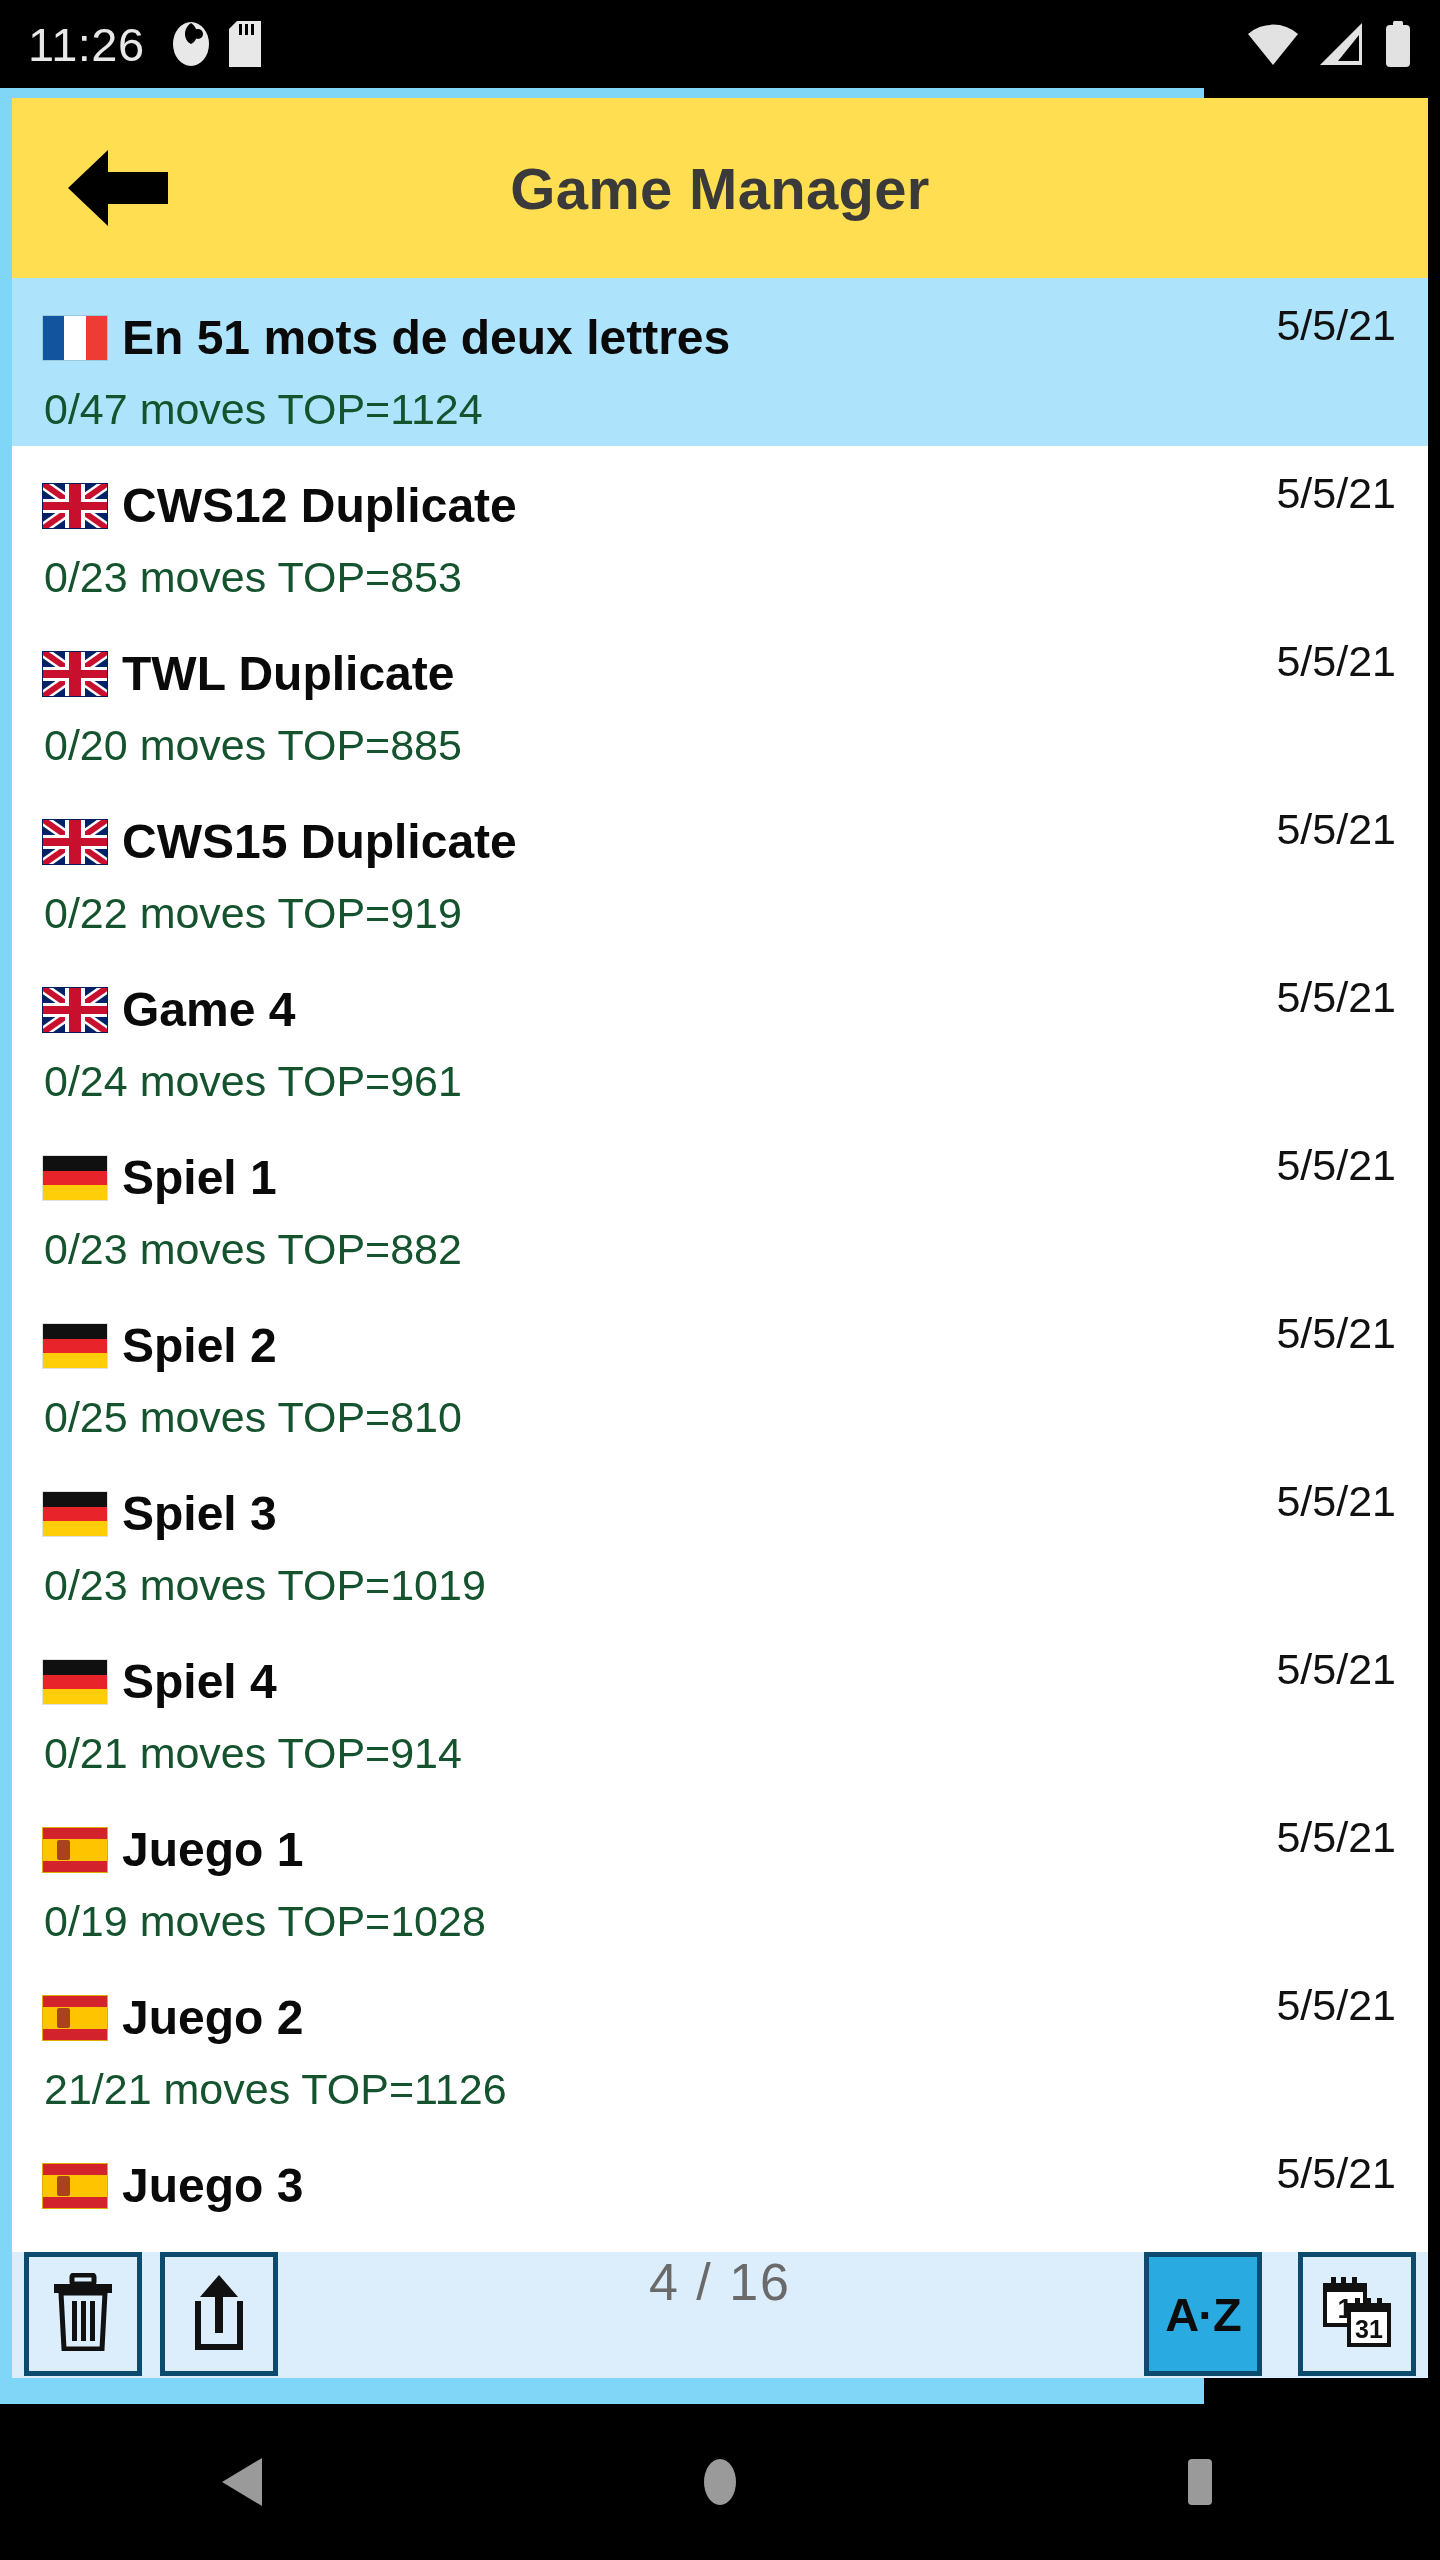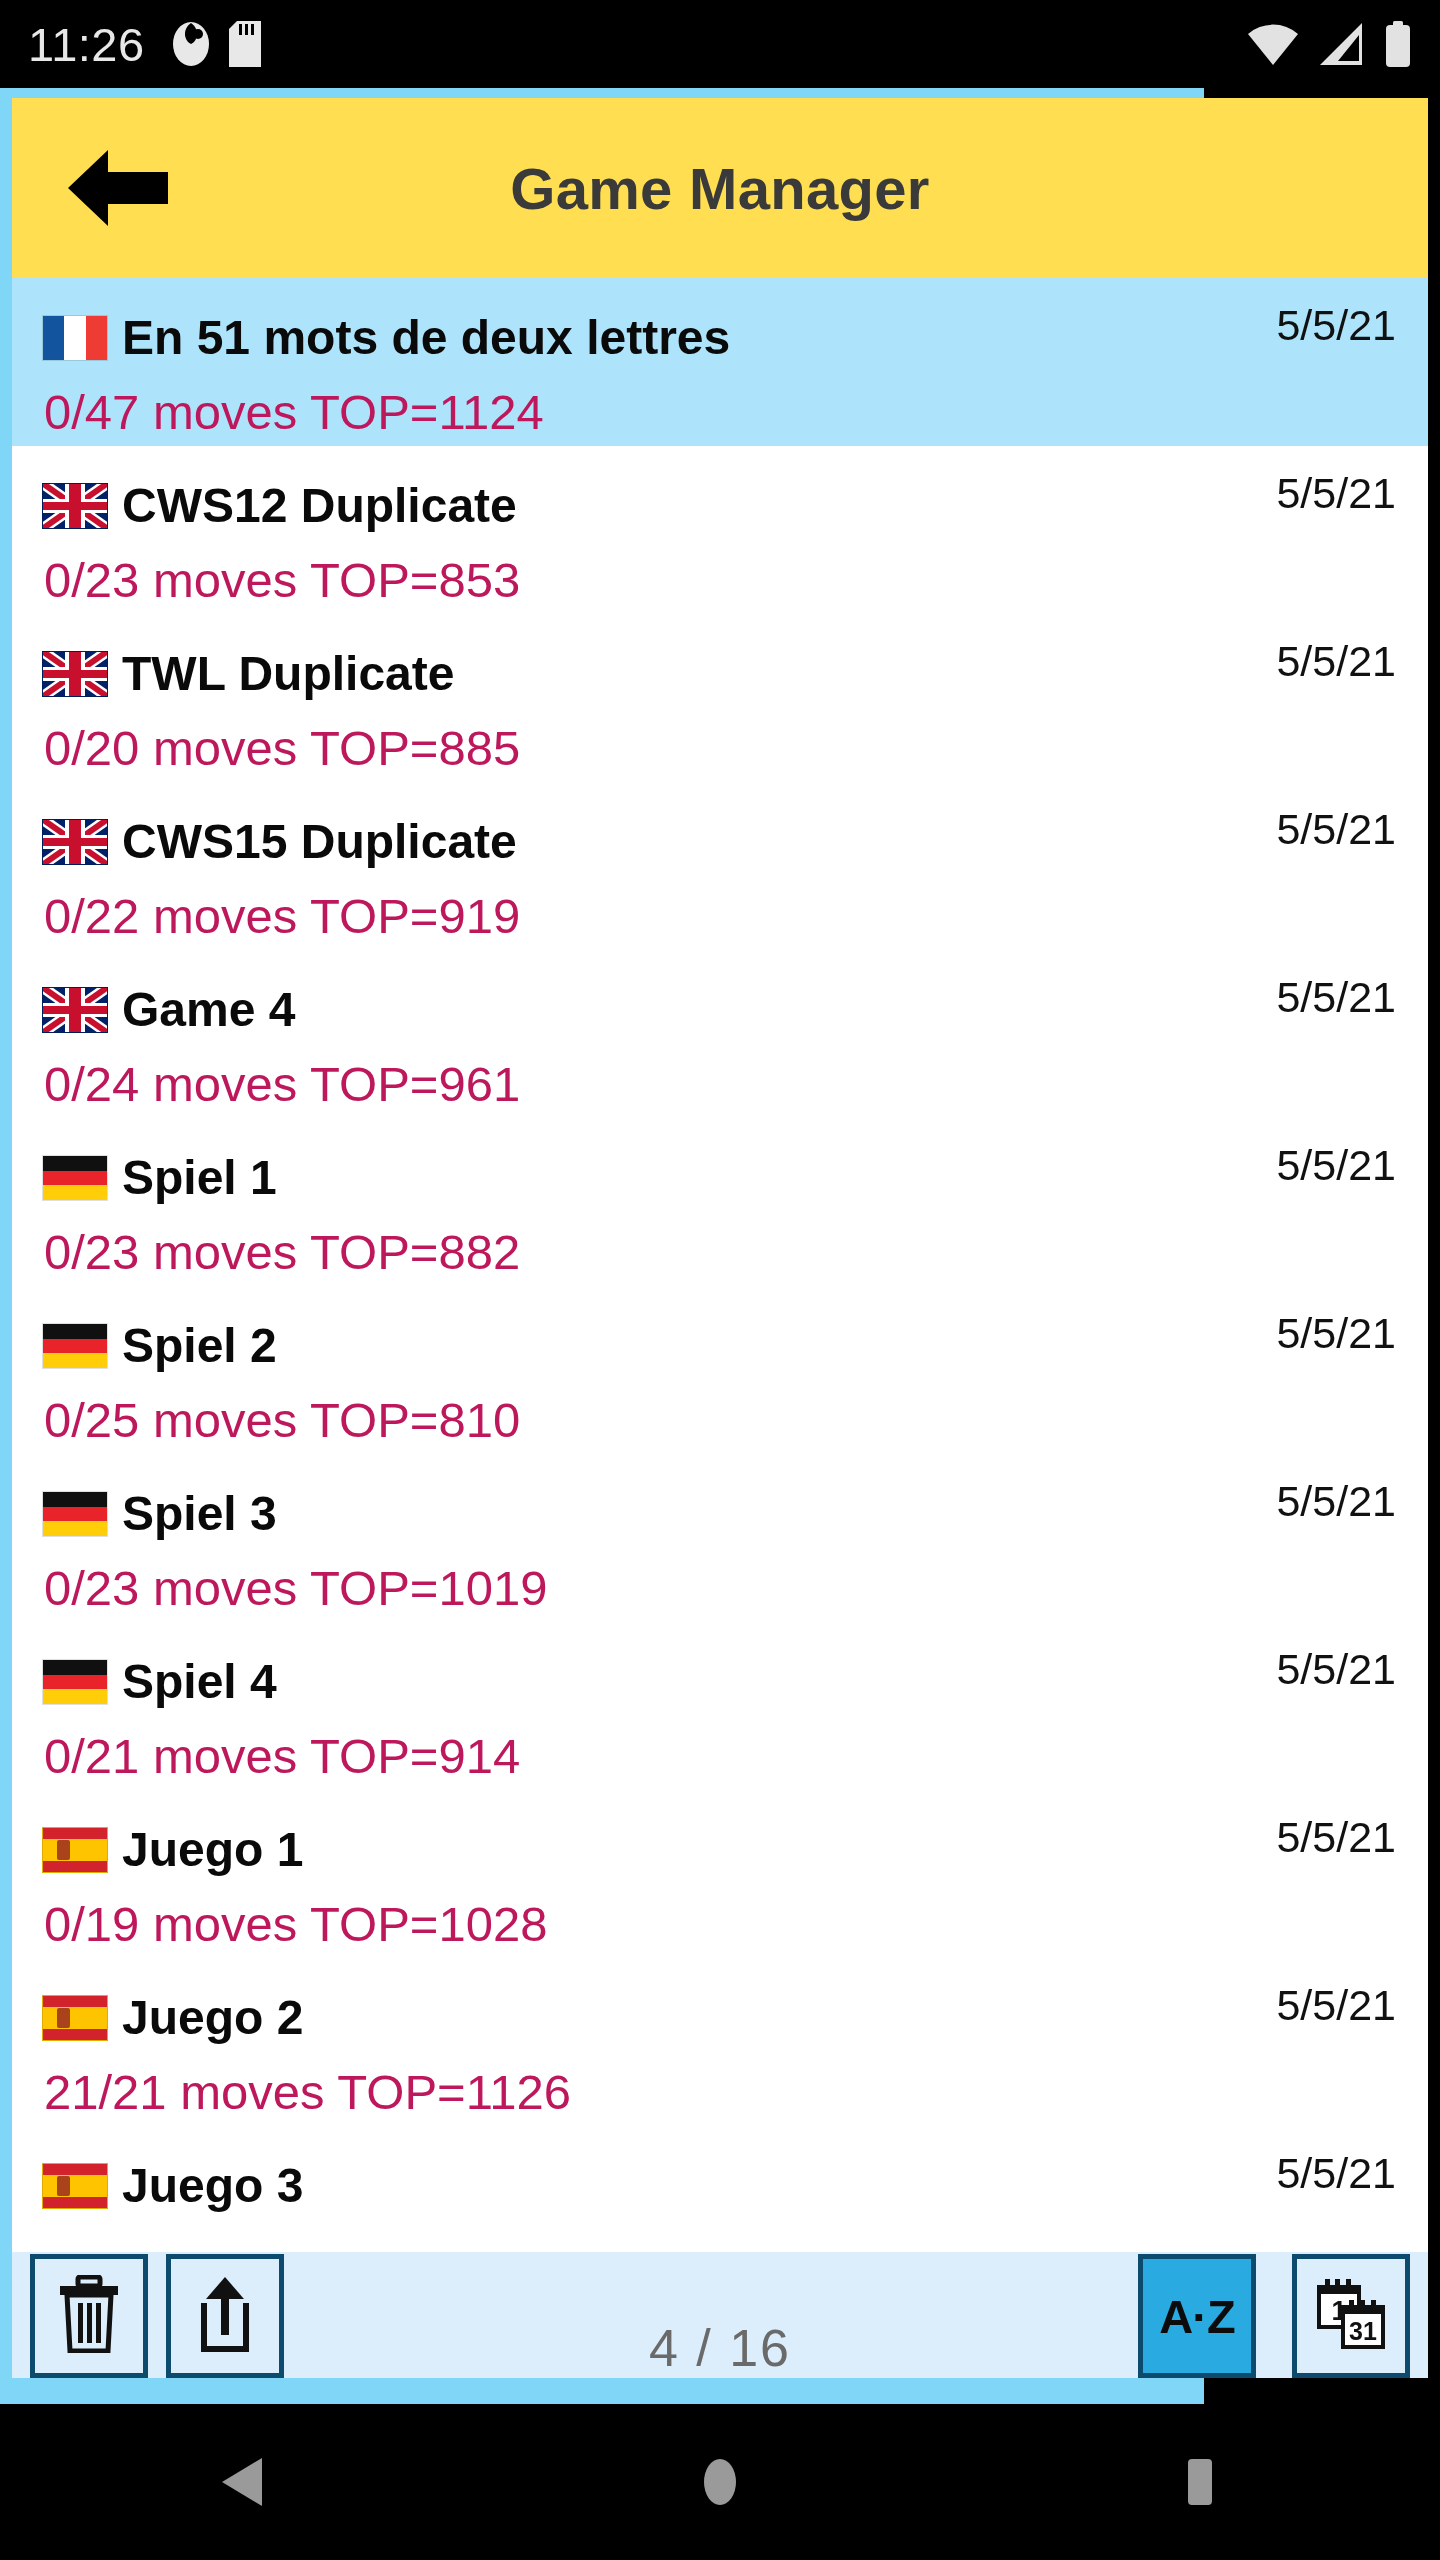--- a/index.html
+++ b/index.html
@@ -63,21 +63,21 @@
   }
   .row-title{
     font-size:48px; font-weight:bold; color:#0a0a0a;
     white-space:nowrap; line-height:1;
   }
   .row-date{
     position:absolute; right:32px; top:26px;
     font-size:43px; color:#111; line-height:1;text-align:right;
   }
   .row-sub{
-    font-size:49px; color:#be185d; margin-top:14px;
+    font-size:43px; color:#14532d; margin-top:14px;
     margin-left:2px; line-height:1;
   }
 
   
   .flag-fr{ display:flex; }
   .flag-fr i{ flex:1 1 33.33%; height:100%; display:block; }
   .flag-fr i:nth-child(1){ background:#12559E; }
   .flag-fr i:nth-child(2){ background:#fff; }
   .flag-fr i:nth-child(3){ background:#EE3B34; }
 
@@ -111,21 +111,21 @@
   .flag-gb .hw{ position:absolute; left:0; top:34%; width:100%; height:32%; background:#fff; }
   .flag-gb .vw{ position:absolute; top:0; left:34%; height:100%; width:32%; background:#fff; }
   .flag-gb .hr{ position:absolute; left:0; top:40%; width:100%; height:20%; background:#C8102E; }
   .flag-gb .vr{ position:absolute; top:0; left:40%; height:100%; width:20%; background:#C8102E; }
 
   
   #toolbar{
     position:absolute; left:12px; bottom:26px;
     width:1416px; height:126px;
     background:#DCEDFB;
-    display:flex; align-items:flex-end; padding:0 18px;
+    display:flex; align-items:flex-start; padding:0 12px;
   }
   .tb-btn{
     width:118px; height:124px;
     border:5px solid #0c4a6e; background:#DCEDFB;
     display:flex; align-items:center; justify-content:center;
     margin-right:18px; flex:0 0 auto;
   }
   .tb-btn.active{ background:#29ABE2; }
   .tb-btn.last{ margin-right:0; margin-left:18px; }
   #page-counter{

